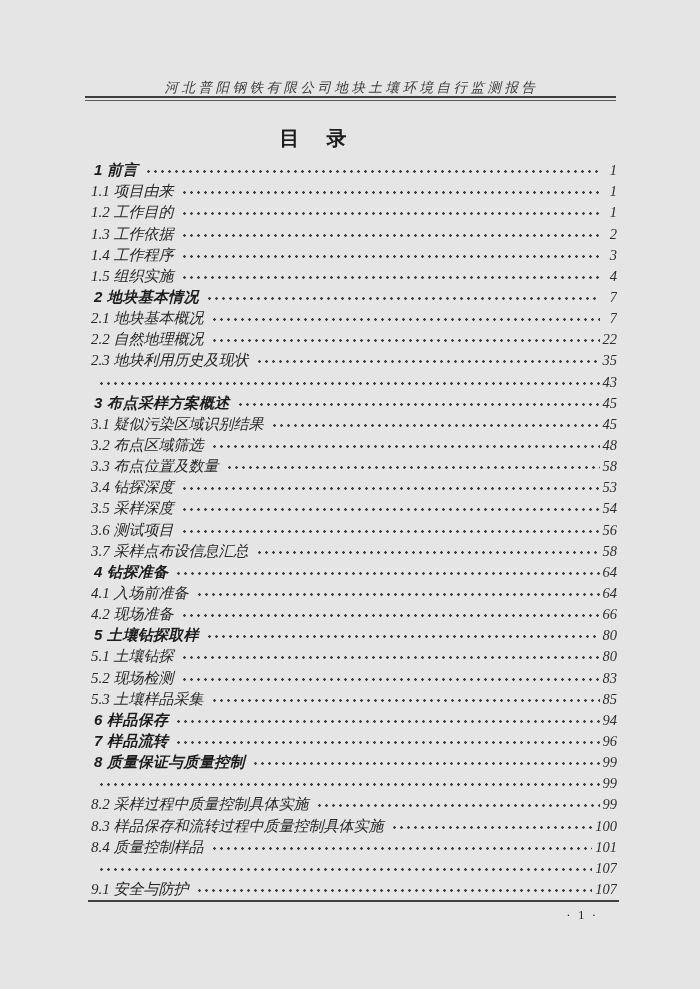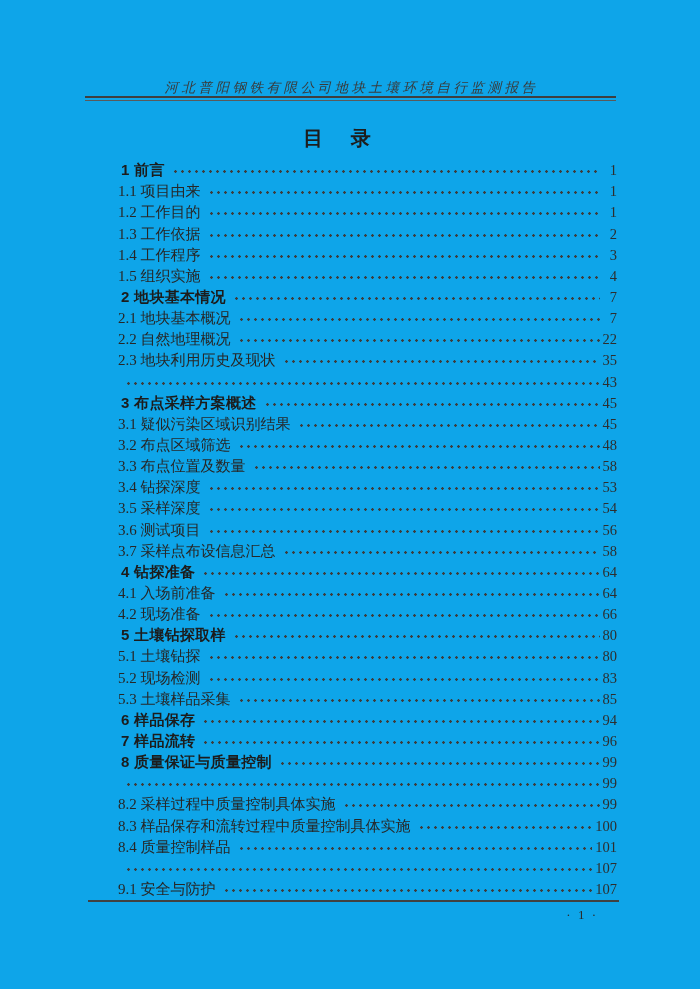--- a/index.html
+++ b/index.html
@@ -5,21 +5,21 @@
   html,body{margin:0;padding:0;}
   body{
     width:700px;height:989px;
     background:#ffffff;
     font-family:"Liberation Serif","DejaVu Serif",serif;
     position:relative;
     overflow:hidden;
   }
   .page{
     position:absolute;inset:0;
-    background:#0ea5e9;
+    background:#e5e5e5;
   }
   
   .header-title{
     position:absolute;
     top:79px;left:86px;width:531px;
     text-align:center;
     font-family:"Liberation Serif","DejaVu Serif",serif;
     font-style:italic;
     font-size:13.5px;
     letter-spacing:3.5px;
@@ -31,32 +31,31 @@
     top:96px;left:85px;width:531px;
     height:2px;
     border-top:2px solid #3f3f3f;
     border-bottom:1px solid #5a5a5a;
   }
   
   .doc-title{
     position:absolute;
     top:125px;left:0;width:628px;
     text-align:center;
-    font-family:Liberation Sans, sans-serif;
+    font-family:Liberation Serif, serif;
     font-weight:700;
     font-size:20px;
     letter-spacing:2px;
     word-spacing:18px;
     color:#1d1d1d;
-    padding-left:24px;
   }
   
   .toc{
     position:absolute;
-    top:159px;left:118px;right:83px;
+    top:159px;left:91px;right:83px;font-style:italic;
   }
   .toc-row{
     display:flex;
     align-items:flex-end;
     height:21.15px;
     overflow:hidden;
   }
   .toc-label{
     white-space:nowrap;
     font-size:15px;

